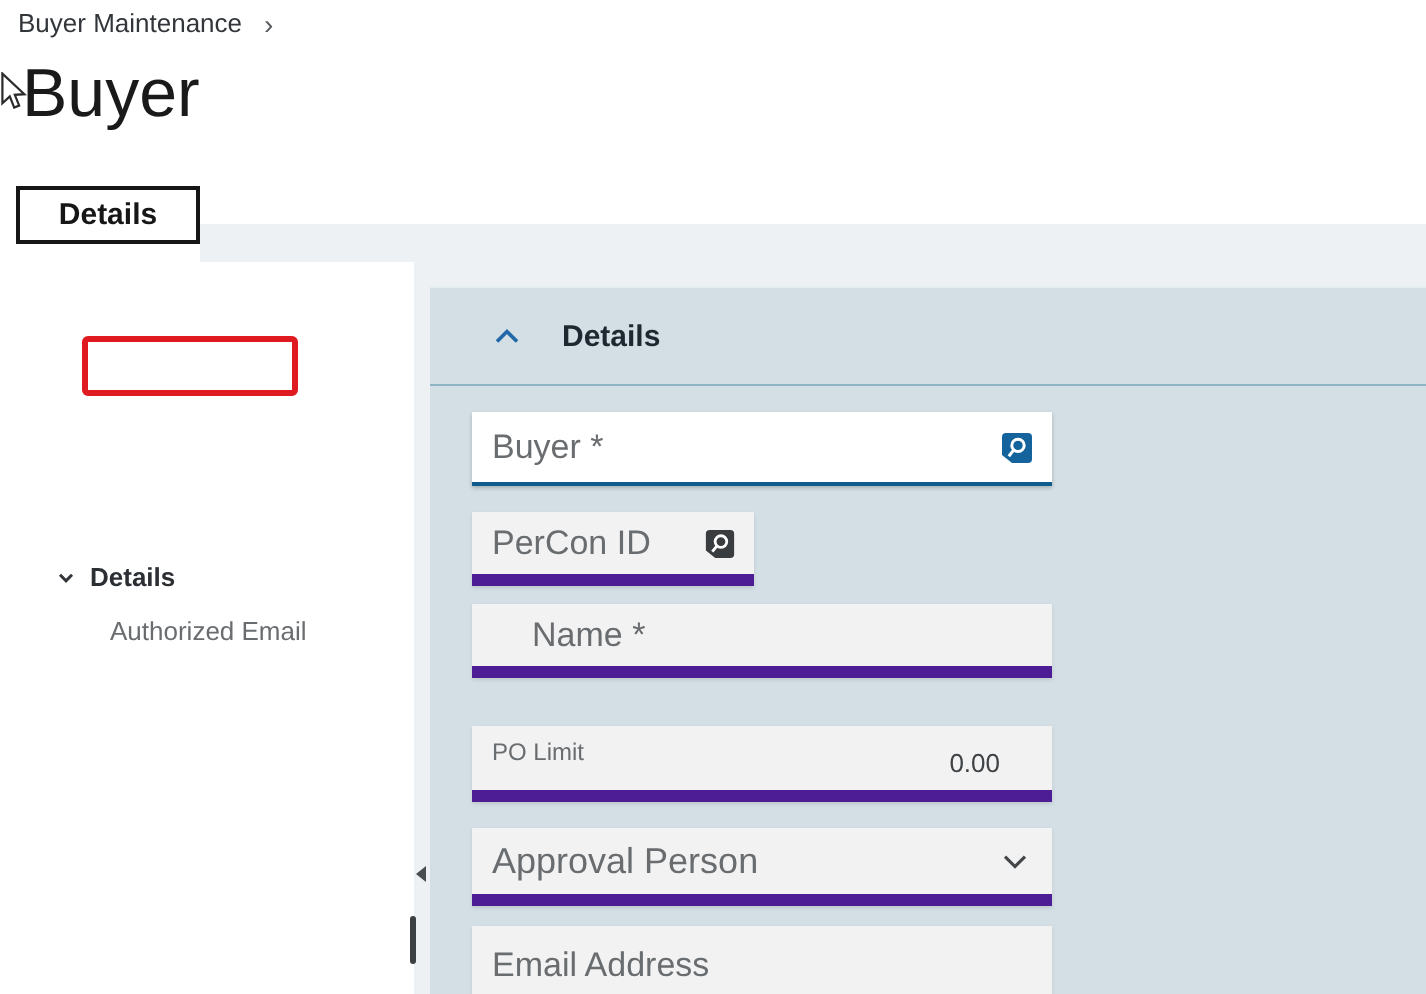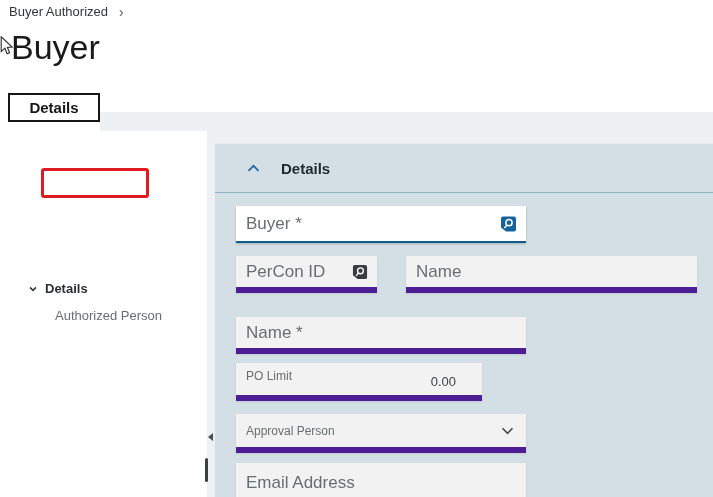--- a/index.html
+++ b/index.html
@@ -76,37 +76,37 @@
     background:#ffffff; border-bottom:2px solid #0d5c8c;
     box-shadow:0 1px 2px rgba(0,0,0,.22);
   }
   .f-gray {
     background:#f2f2f2; border-bottom:6px solid #4c1d95;
     box-shadow:0 1px 2px rgba(0,0,0,.10);
   }
   .f-buyer   { left:236px; top:206px; width:290px; height:37px; }
   .f-percon  { left:236px; top:256px; width:141px; height:37px; }
   .f-namero  { left:406px; top:256px; width:291px; height:37px; }
-  .f-name    { left:236px; top:317px; width:290px; height:37px; }
-  .f-po      { left:236px; top:363px; width:246px; height:38px; }
+  .f-name    { left:236px; top:302px; width:290px; height:37px;padding-left:20px; }
+  .f-po      { left:236px; top:363px; width:290px; height:38px; }
   .f-approval{ left:236px; top:414px; width:290px; height:39px; cursor:pointer; }
   .f-email   { left:236px; top:463px; width:290px; height:45px; }
   .vh-icon { position:absolute; right:9px; top:50%; transform:translateY(-50%); cursor:pointer; line-height:0; }
   .po-label { position:absolute; left:10px; top:6px;  font-size:12px; color:#6a6d70; }
   .po-value { position:absolute; right:26px; bottom:6px; font-size:13px; color:#3f4346; }
-  .sel-text { position:absolute; left:10px; top:50%; transform:translateY(-50%); font-size:12px; color:#6a6d70; }
+  .sel-text { position:absolute; left:10px; top:50%; transform:translateY(-50%); font-size:18px; color:#6a6d70; }
   .sel-chevron { position:absolute; right:12px; top:50%; transform:translateY(-50%); line-height:0; }
 </style>
 </head>
 <body>
 
 <div class="screen">
 
   <div class="breadcrumb">
-    <a>Buyer Authorized</a>
+    <a>Buyer Maintenance</a>
     <span class="crumb-sep">›</span>
   </div>
 
   <span class="mouse-cursor">
     <svg width="14" height="20" viewBox="0 0 14 20">
       <path d="M1.2 0.8 L1.2 15.6 L4.9 12.2 L7.1 17.8 L9.6 16.8 L7.4 11.4 L12.2 11.1 Z" fill="#ffffff" stroke="#2b2b2b" stroke-width="1.1"></path>
     </svg>
   </span>
 
   <h1 class="page-title">Buyer</h1>
@@ -118,21 +118,21 @@
 
   <div class="tree-panel">
     <div class="tree-parent">
       <span style="line-height:0;">
         <svg width="10" height="10" viewBox="0 0 10 10">
           <path d="M2 3.4 L5 6.4 L8 3.4" fill="none" stroke="#32363a" stroke-width="1.5"></path>
         </svg>
       </span>
       <span>Details</span>
     </div>
-    <div class="tree-child">Authorized Person</div>
+    <div class="tree-child">Authorized Email</div>
   </div>
 
   <div class="red-box"></div>
 
   <div class="collapse-handle"></div>
   <div class="scroll-thumb"></div>
 
   <div class="main-panel">
     <div class="panel-header">
       <span class="chev-btn">
@@ -159,23 +159,20 @@
     <input class="field-input" type="text" placeholder="PerCon ID" style="">
     <span class="vh-icon">
       <svg width="16" height="16" viewBox="0 0 17 17">
         <path d="M3 1 h11 a2 2 0 0 1 2 2 v11 a2 2 0 0 1 -2 2 h-8 l-5 -4 v-9 a2 2 0 0 1 2 -2 z" fill="#3a3d40"></path>
         <circle cx="9" cy="7.2" r="3.1" fill="none" stroke="#ffffff" stroke-width="1.5"></circle>
         <line x1="6.7" y1="9.7" x2="4.4" y2="12.6" stroke="#ffffff" stroke-width="1.5"></line>
       </svg>
     </span>
   </div>
 
-  <div class="field f-gray f-namero">
-    <input class="field-input" type="text" placeholder="Name" style="">
-  </div>
 
   <div class="field f-gray f-name">
     <input class="field-input" type="text" placeholder="Name *" style="">
   </div>
 
   <div class="field f-gray f-po">
     <span class="po-label">PO Limit</span>
     <span class="po-value">0.00</span>
   </div>
 

